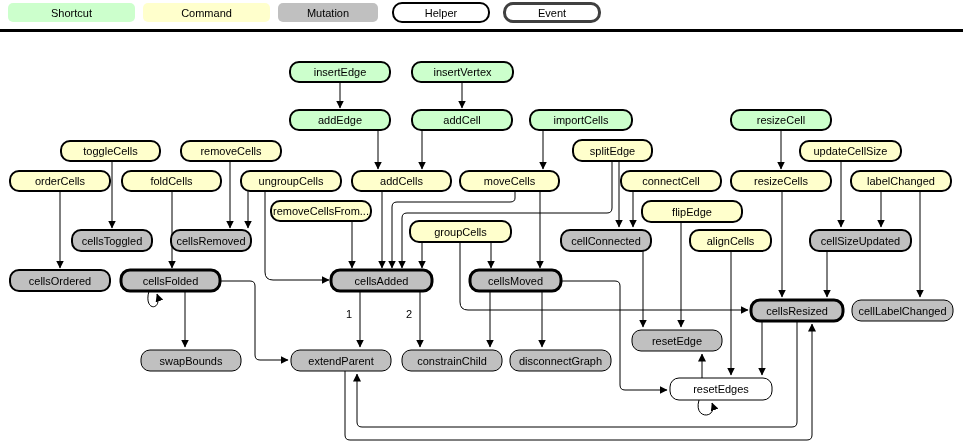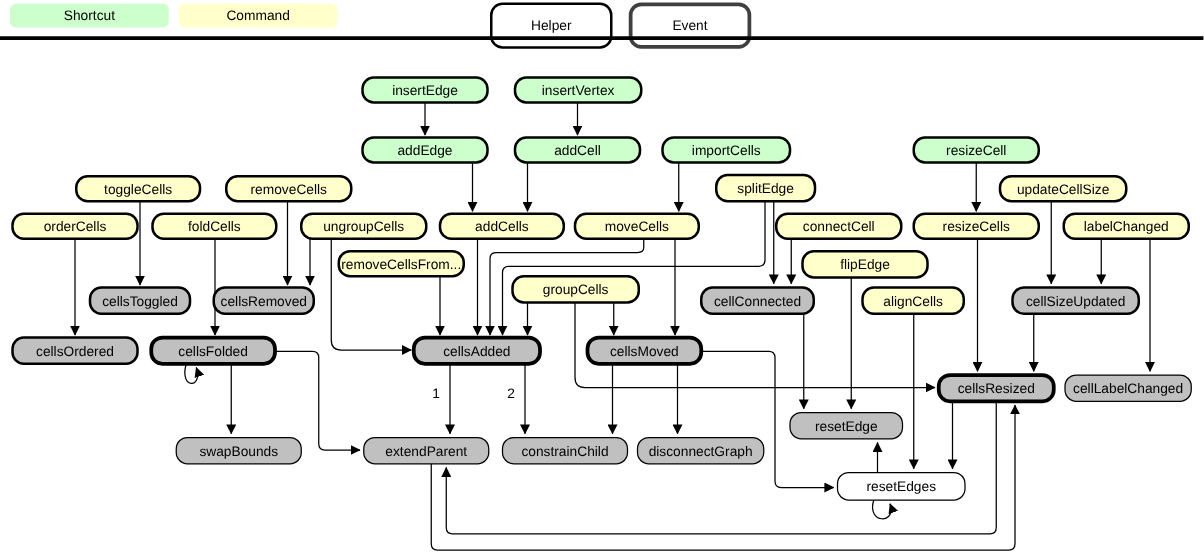--- a/index.html
+++ b/index.html
@@ -6,37 +6,40 @@
   #stage{
     position:relative;width:963px;height:448px;background:#fff;overflow:hidden;
     font-family:"Liberation Sans","DejaVu Sans",sans-serif;
   }
   #legend{position:absolute;top:0;left:0;width:963px;height:29px;}
   .chip{
     position:absolute;top:3px;height:19px;box-sizing:border-box;
     display:flex;align-items:center;justify-content:center;
     font-size:11px;color:#000;border-radius:5px;
   }
-  .chip.helper,.chip.event{top:2px;height:37px;background:#fff;border-radius:10px;}
+  .chip.helper,.chip.event{top:2px;height:21px;background:#fff;border-radius:10px;}
   .chip.helper{border:2px solid #000;}
   .chip.event{border:3px solid #404040;}
   #rule{position:absolute;top:29px;left:0;width:963px;height:3px;background:#000;}
   #diagram{position:absolute;top:0;left:0;}
   svg text{font-family:"Liberation Sans","DejaVu Sans",sans-serif;}
 </style>
 </head>
 <body>
 
 <div id="stage">
   <div id="legend">
       <div class="chip shortcut" style="left: 8px; width: 127px; background: rgb(204, 255, 204);">
         <span>Shortcut</span>
       </div>
       <div class="chip command" style="left: 143px; width: 127px; background: rgb(255, 255, 204);">
         <span>Command</span>
+      </div>
+      <div class="chip mutation" style="left: 278px; width: 100px; background: rgb(192, 192, 192);">
+        <span>Mutation</span>
       </div>
       <div class="chip helper" style="left: 392px; width: 98px;">
         <span>Helper</span>
       </div>
       <div class="chip event" style="left: 503px; width: 98px;">
         <span>Event</span>
       </div>
     </div>
   <div id="rule"></div>
   <svg id="diagram" width="963" height="448" viewBox="0 0 963 448" xmlns="http://www.w3.org/2000/svg">

